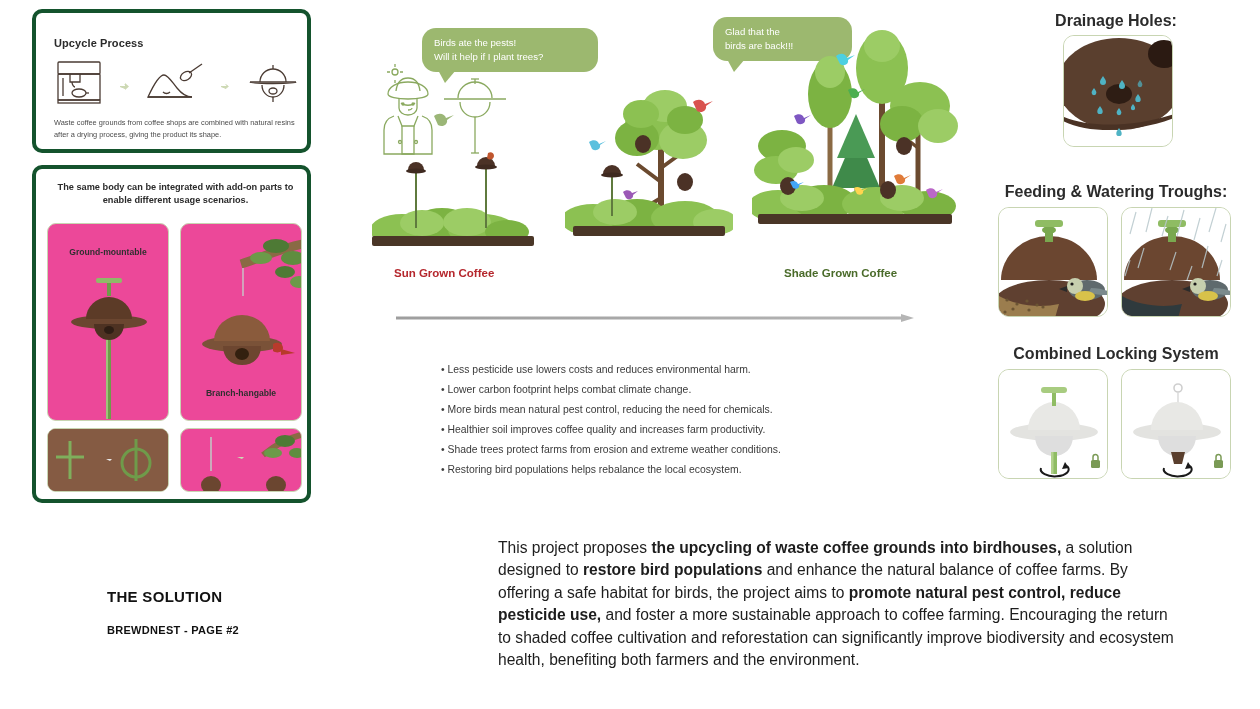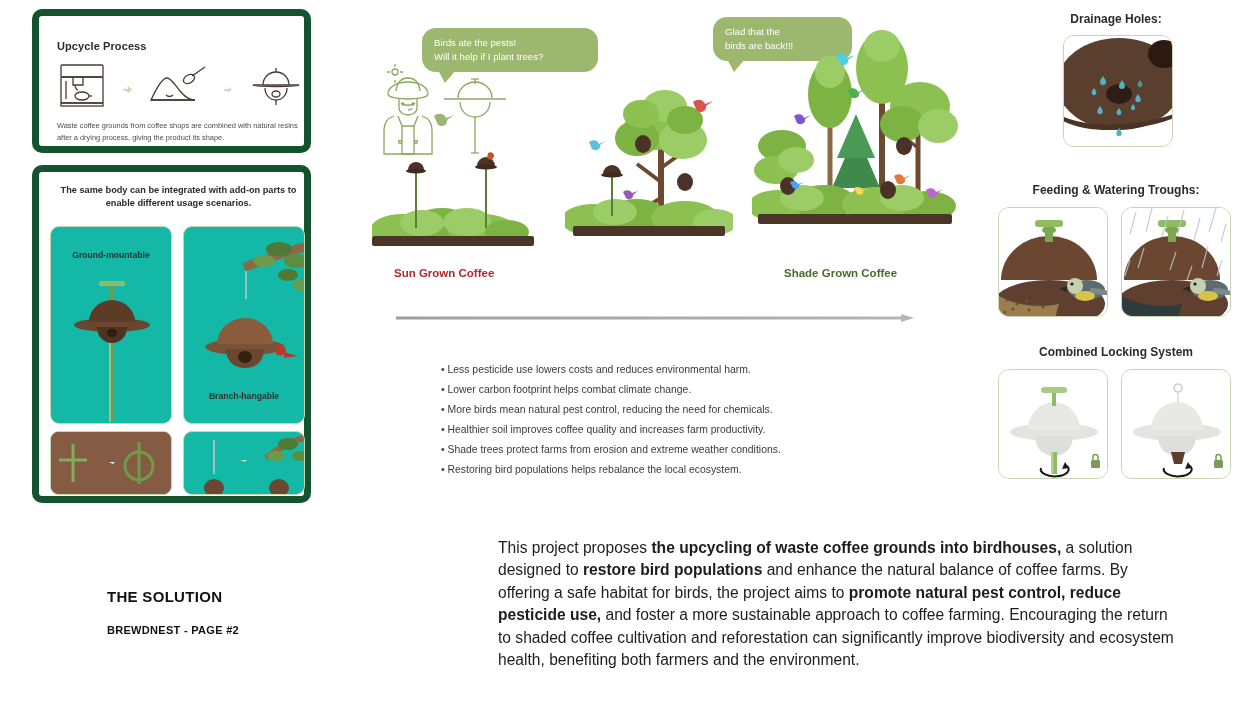--- a/index.html
+++ b/index.html
@@ -7,21 +7,21 @@
     width: 1260px; height: 709px;
     background: #ffffff;
     font-family: "Liberation Sans", sans-serif;
     overflow: hidden;
   }
   .page { position: relative; width: 1260px; height: 709px; }
 
   
   .card {
     position: absolute;
-    border: 7px solid #14532d;
+    border: 4px solid #14532d;
     border-radius: 10px;
     background: #ffffff;
   }
   #card-upcycle { left: 32px; top: 9px; width: 279px; height: 144px; }
   #card-usage   { left: 32px; top: 165px; width: 279px; height: 338px; padding-left: 28px; }
 
   .card-title {
     font-size: 11px; font-weight: bold; color: #2b2b2b;
     letter-spacing: .1px;
   }
@@ -39,21 +39,21 @@
     font-size: 7.4px; line-height: 1.62; color: #4b4b4b;
   }
 
   .usage-head {
     position: absolute; left: 14px; top: 12px; width: 251px;
     text-align: center; font-size: 9.2px; font-weight: bold;
     line-height: 1.45; color: #2b2b2b;
   }
   .sub-panel {
     position: absolute; border: 1px solid #c8d5b2; border-radius: 9px;
-    background: #14b8a6; overflow: hidden;
+    background: #ec4899; overflow: hidden;
   }
   #panel-ground  { left: 11px; top: 54px;  width: 122px; height: 198px; }
   #panel-branch  { left: 144px; top: 54px; width: 122px; height: 198px; }
   #panel-soil    { left: 11px; top: 259px; width: 122px; height: 64px;
                    background: #8a5f46; }
   #panel-hook    { left: 144px; top: 259px; width: 122px; height: 64px; }
   .panel-label {
     position: absolute; width: 100%; text-align: center;
     font-size: 8.6px; font-weight: 600; color: #2f2f2f;
   }
@@ -92,21 +92,21 @@
   }
 
   .bullets {
     position: absolute; left: 441px; top: 360px; width: 420px;
     font-size: 10.4px; line-height: 1.93; color: #3a3a3a;
   }
   .bullets div { white-space: nowrap; }
 
   
   .feat-title {
-    position: absolute; font-size: 12px; font-weight: 600; color: #2b2b2b;
+    position: absolute; font-size: 16px; font-weight: 600; color: #2b2b2b;
     text-align: center;
   }
   #title-drain { left: 1000px; top: 12px; width: 232px; }
   #title-feed  { left: 1000px; top: 183px; width: 232px; }
   #title-lock  { left: 1000px; top: 345px; width: 232px; }
 
   .feat-box {
     position: absolute; border: 1px solid #c8d5b2; border-radius: 11px;
     overflow: hidden; background: #fff;
   }

